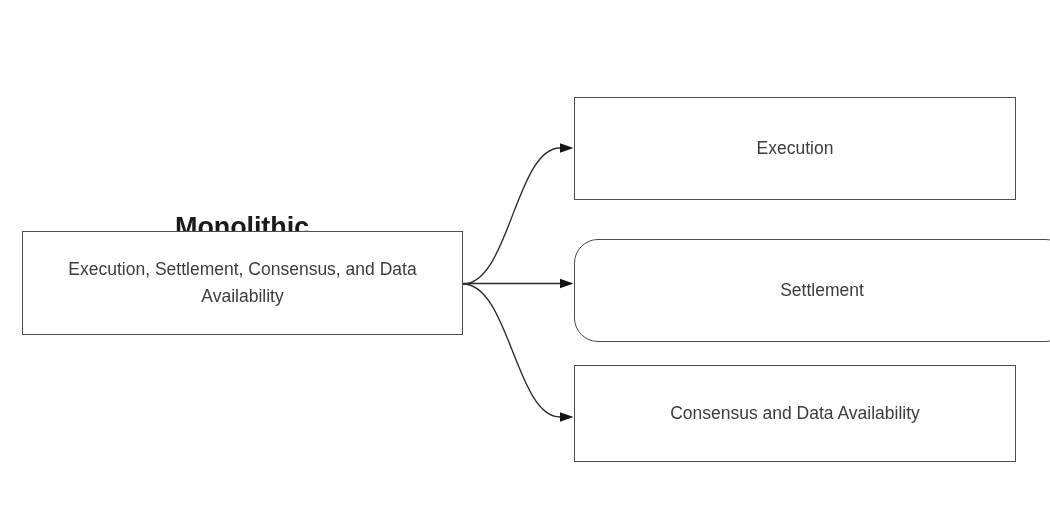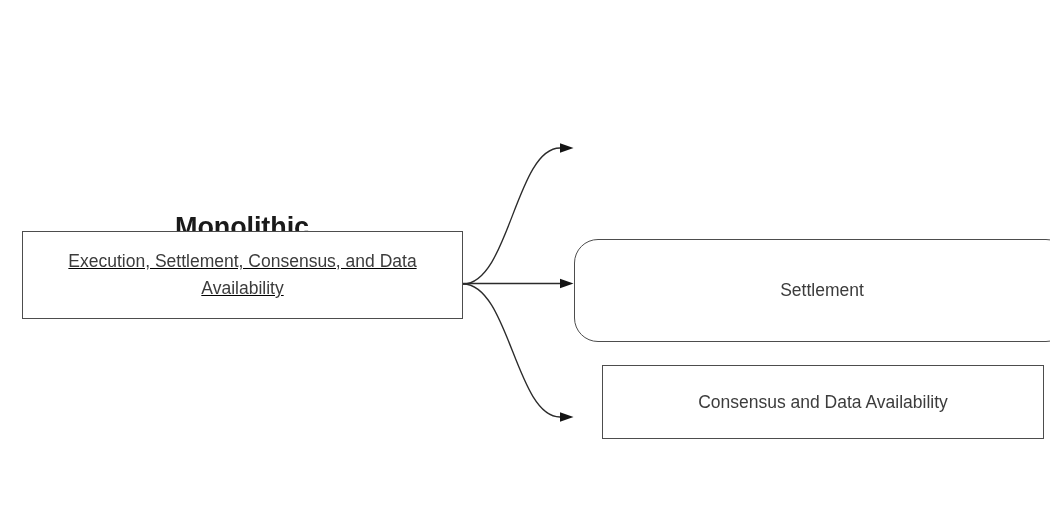--- a/index.html
+++ b/index.html
@@ -60,22 +60,21 @@
     color: #3c3c3c;
     font-size: 17.5px;
     line-height: 27px;
     padding: 0 14px;
   }
 
   #box-monolithic {
     left: 22px;
     top: 231px;
     width: 441px;
-    height: 88px;
-    text-decoration: underline;
+    height: 104px;
   }
   #box-monolithic .node-label {
     font-size: 17.5px;
     max-width: 400px;
   }
 
   #box-execution {
     left: 574px;
     top: 97px;
     width: 442px;
@@ -85,22 +84,21 @@
     left: 574px;
     top: 239px;
     width: 496px;
     height: 103px;
     border-radius: 24px;
   }
   #box-consensus {
     left: 574px;
     top: 365px;
     width: 442px;
-    height: 74px;
-    margin-left: 28px;
+    height: 97px;
   }
 
   
   #connectors {
     position: absolute;
     left: 0;
     top: 0;
     width: 1050px;
     height: 517px;
     pointer-events: none;
@@ -120,20 +118,23 @@
 
 <div id="diagram-root">
 
   <div class="heading" id="heading-monolithic">Monolithic</div>
 
 
   <div class="node-box" id="box-monolithic">
     <span class="node-label">Execution, Settlement, Consensus, and Data Availability</span>
   </div>
 
+  <div class="node-box" id="box-execution">
+    <span class="node-label">Execution</span>
+  </div>
 
   <div class="node-box" id="box-settlement">
     <span class="node-label">Settlement</span>
   </div>
 
   <div class="node-box" id="box-consensus">
     <span class="node-label">Consensus and Data Availability</span>
   </div>
 
   <svg id="connectors" viewBox="0 0 1050 517" xmlns="http://www.w3.org/2000/svg">

